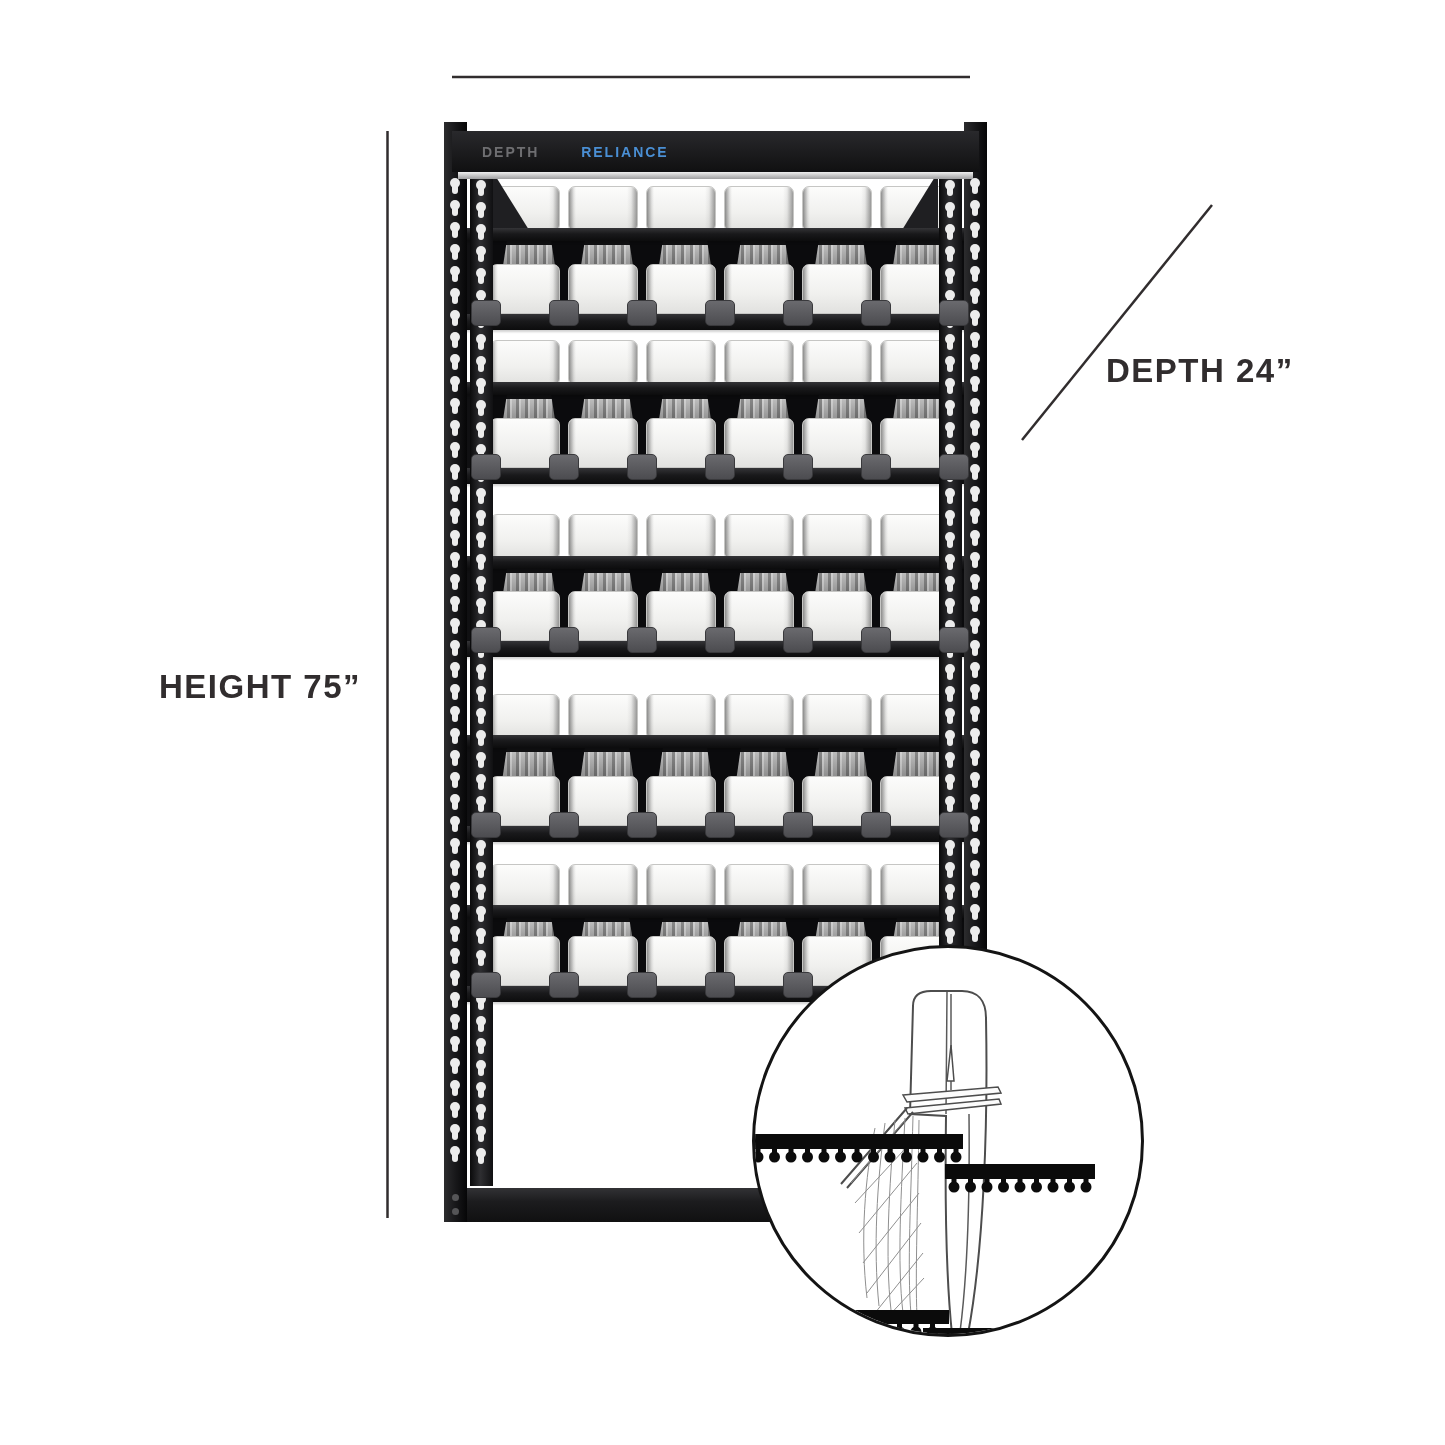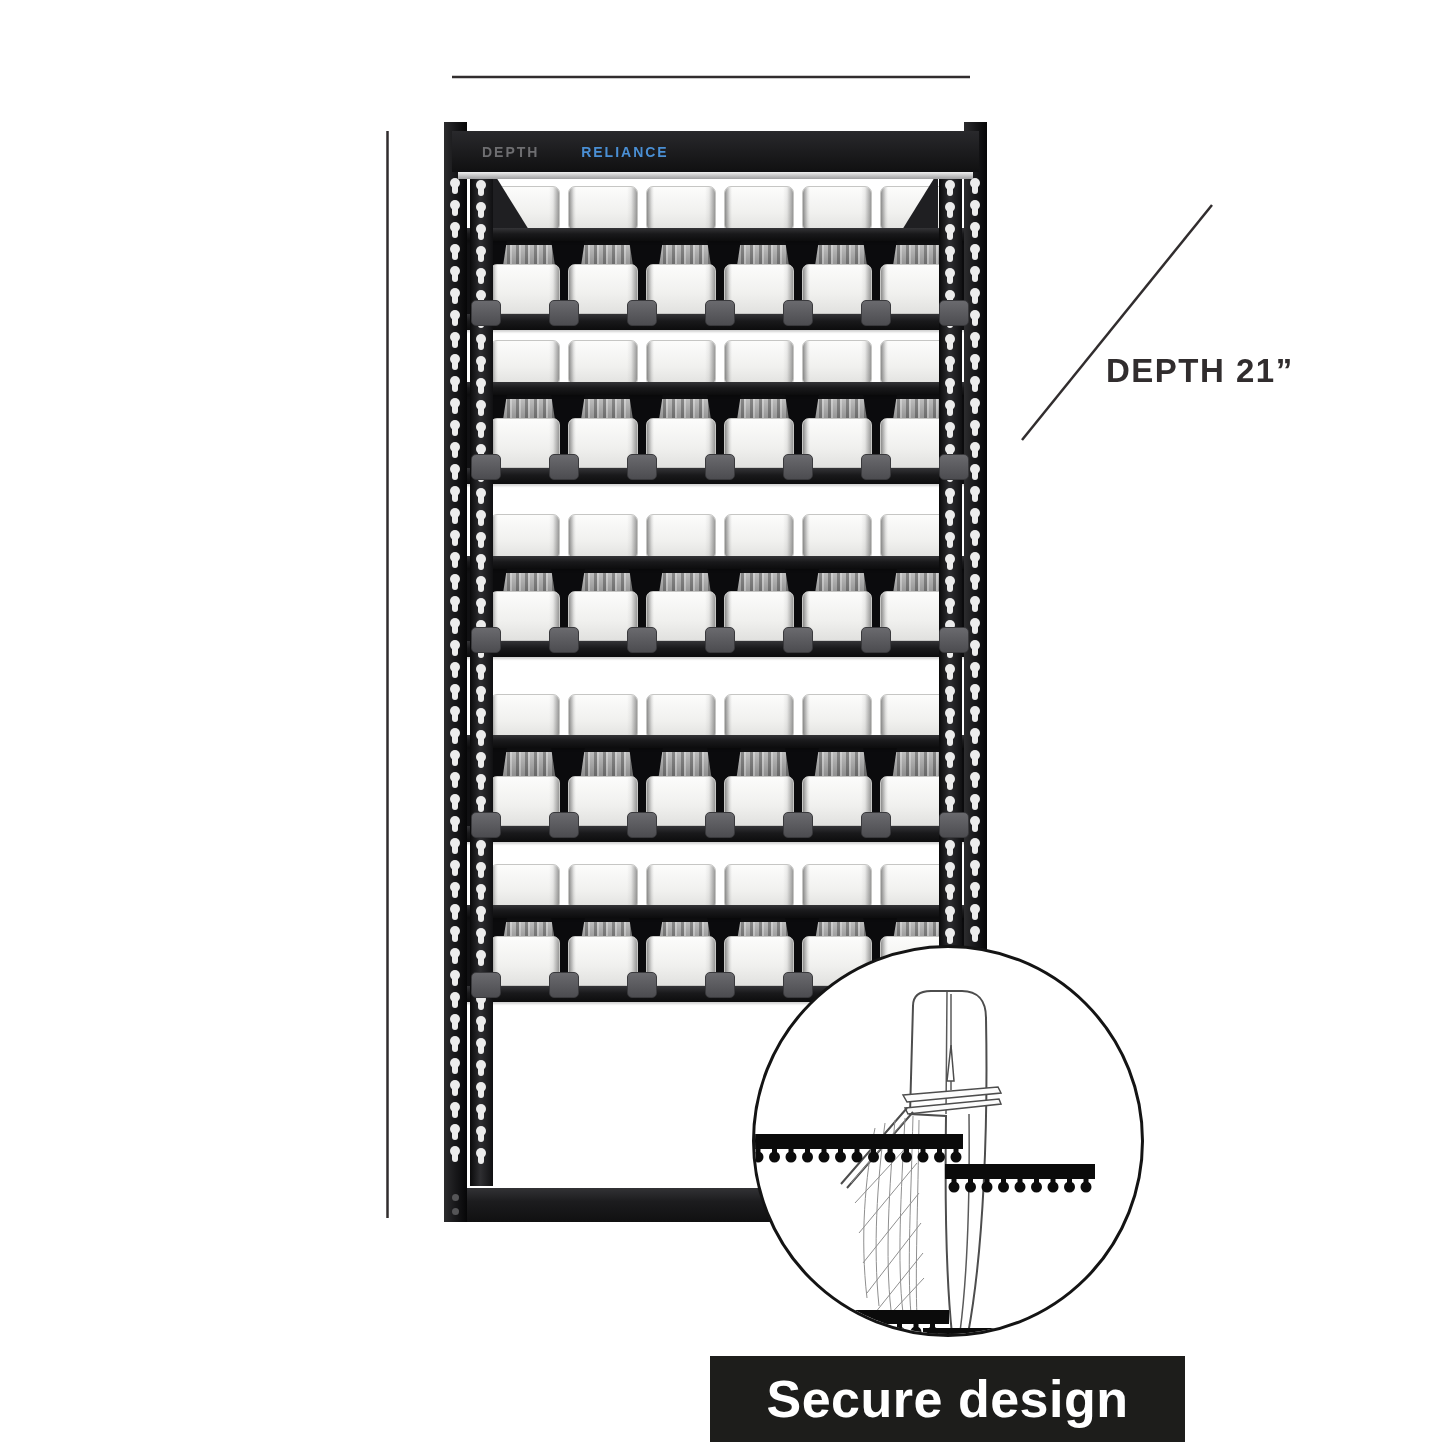--- a/index.html
+++ b/index.html
@@ -64,21 +64,22 @@
 <body>
 
 <div id="stage" style="--brand-blue: #4a8fd4; --caption-bg: #1d1d1b; --annotation: #312d2e;">
 
   <svg id="dim-lines" width="1445" height="1445">
     <line x1="452" y1="77" x2="970" y2="77" stroke="#312d2e" stroke-width="2.5"></line>
     <line x1="387.5" y1="131" x2="387.5" y2="1218" stroke="#312d2e" stroke-width="2.5"></line>
     <line x1="1022" y1="440" x2="1212" y2="205" stroke="#312d2e" stroke-width="2.5"></line>
   </svg>
 
-  <div class="dim-label" id="depth-label">DEPTH 21”</div>
+  <div class="dim-label" id="height-label">HEIGHT 75”</div>
+  <div class="dim-label" id="depth-label">DEPTH 24”</div>
 
   <div id="shelf">
     <div id="header-beam">
       <div id="logo">
         <span class="shelf-word">DEPTH</span>
         <span>&nbsp;</span>
         <span class="reliance-word">RELIANCE</span>
       </div>
     </div>
     <div id="silver-rail"></div>
@@ -568,16 +569,13 @@
           <rect x="224" y="392" width="5" height="5"></rect>
           <circle cx="226.5" cy="401" r="5.5"></circle>
           <rect x="240.5" y="392" width="5" height="5"></rect>
           <circle cx="243" cy="401" r="5.5"></circle>
           <rect x="257" y="392" width="5" height="5"></rect>
           <circle cx="259.5" cy="401" r="5.5"></circle>
         </g>
     </svg>
   </div>
 
-  <div id="caption-bar">
-    <span id="caption-text">Secure design</span>
-  </div>
 </div>
 
 </body></html>

